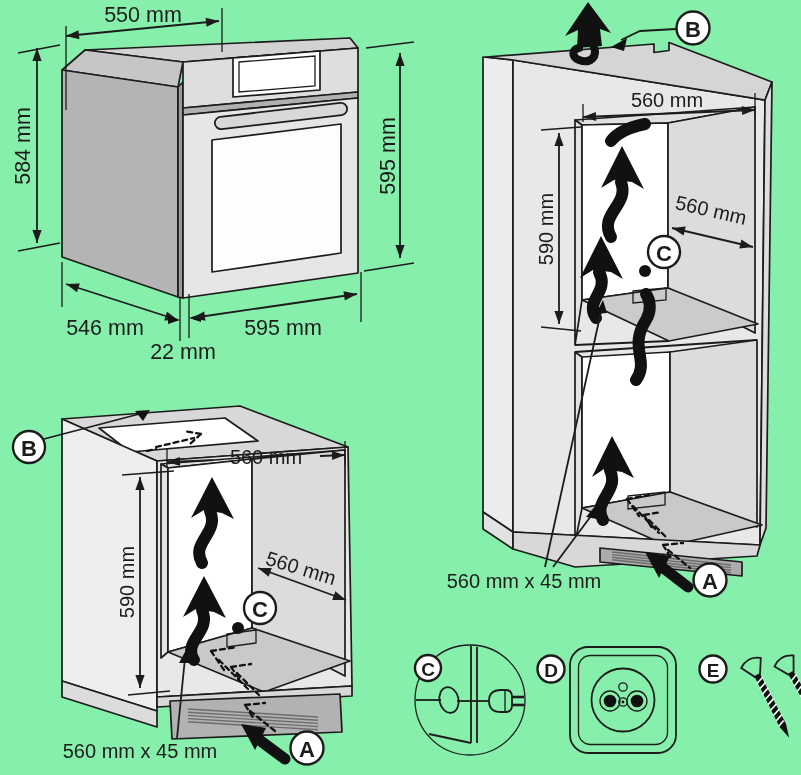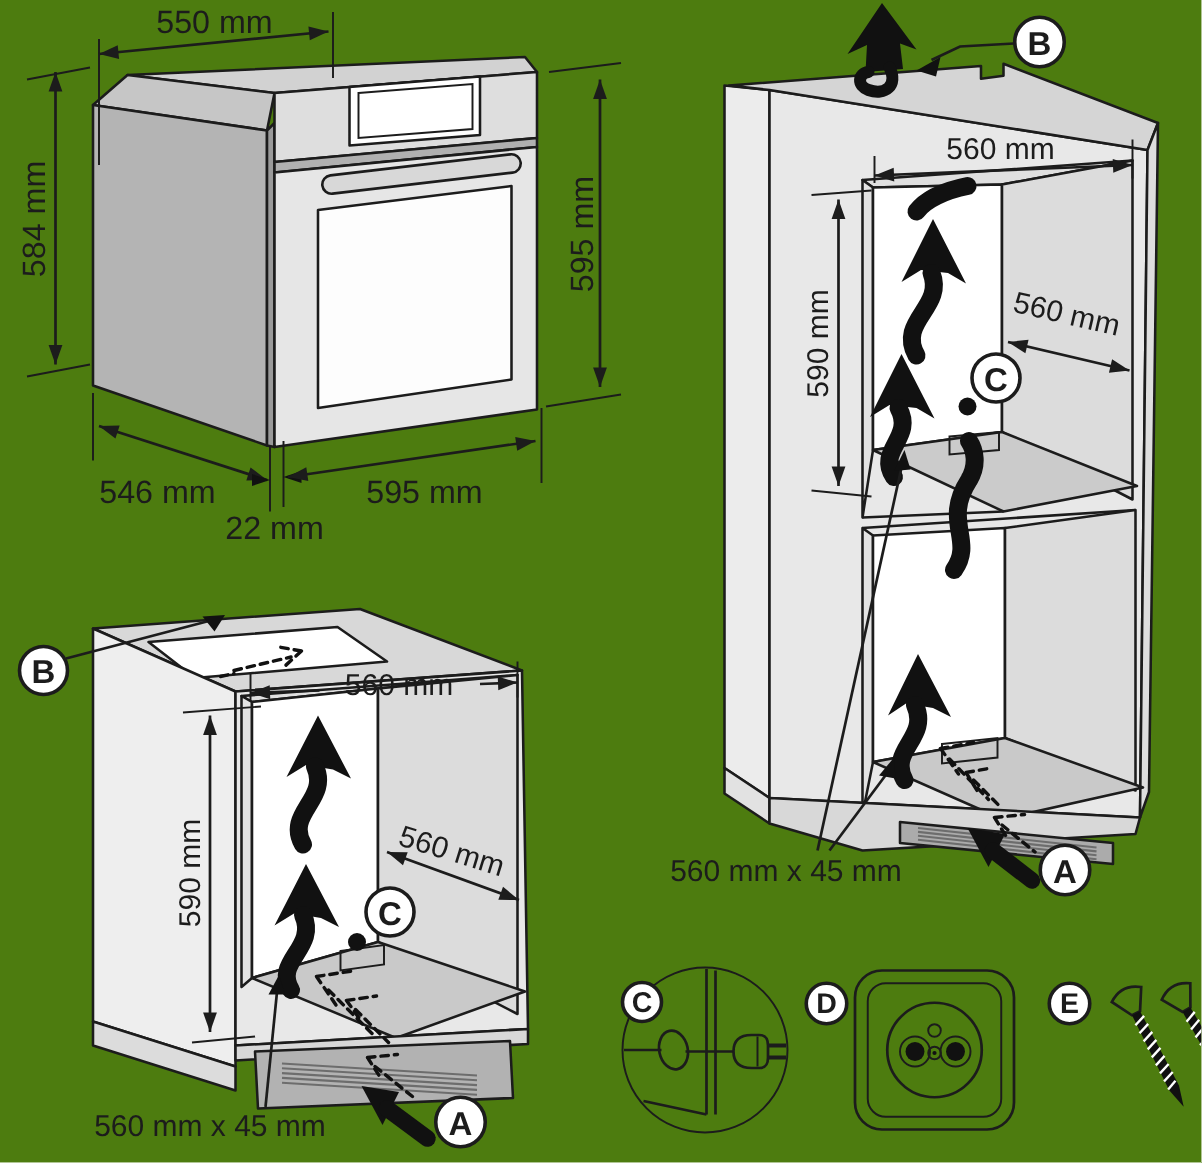--- a/index.html
+++ b/index.html
@@ -1,16 +1,16 @@
 <!DOCTYPE html>
 <html><head>
 <meta charset="utf-8">
 <style>
   html,body{margin:0;padding:0;background:#ffffff;}
-  .stage{position:relative;width:801px;height:775px;background:#4d7c0f;overflow:hidden;
+  .stage{position:relative;width:801px;height:775px;background:#86efac;overflow:hidden;
          font-family:"Liberation Sans", sans-serif;}
   svg{display:block;}
   text{font-family:"Liberation Sans", sans-serif;fill:#1c1c1c;}
   .dimtext{font-size:21.5px;}
   .dimtext-s{font-size:20px;}
   .callout{font-size:22px;font-weight:bold;}
   .callout-s{font-size:19px;font-weight:bold;}
   .ln{stroke:#1c1c1c;stroke-width:1.8;fill:none;}
   .thin{stroke:#1c1c1c;stroke-width:1.3;fill:none;}
   .poly{stroke:#1c1c1c;stroke-width:1.7;stroke-linejoin:round;}

